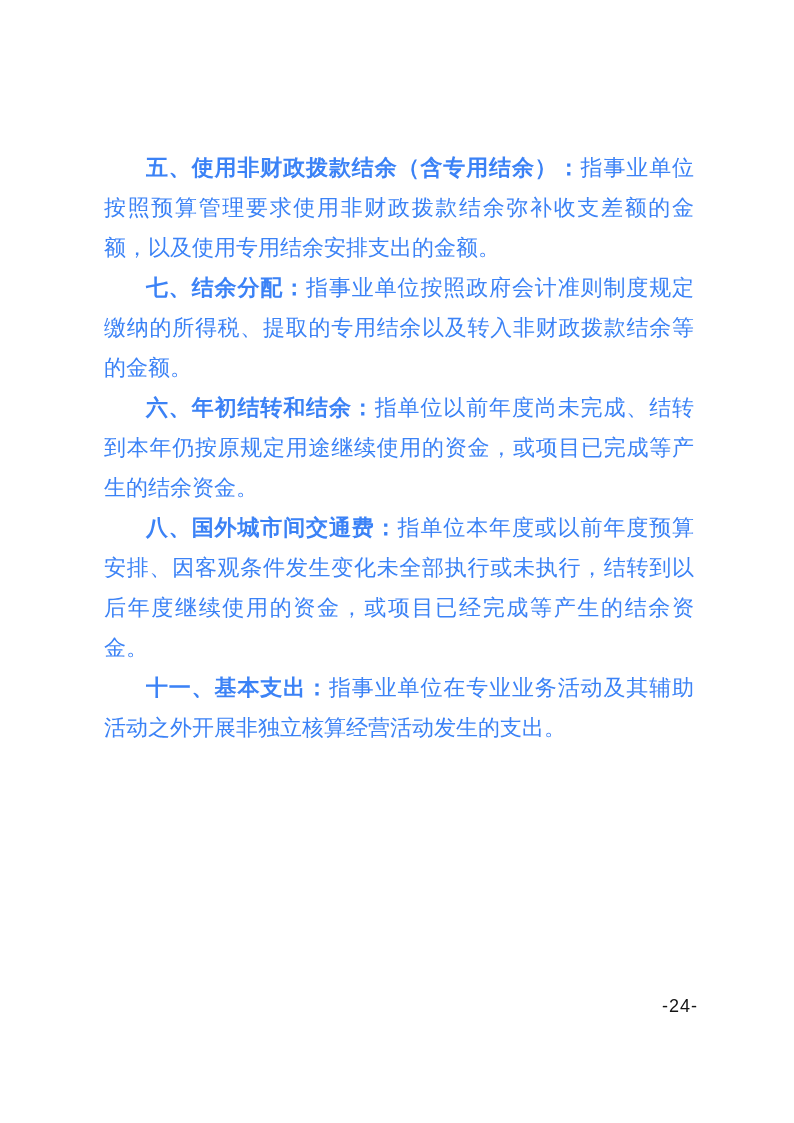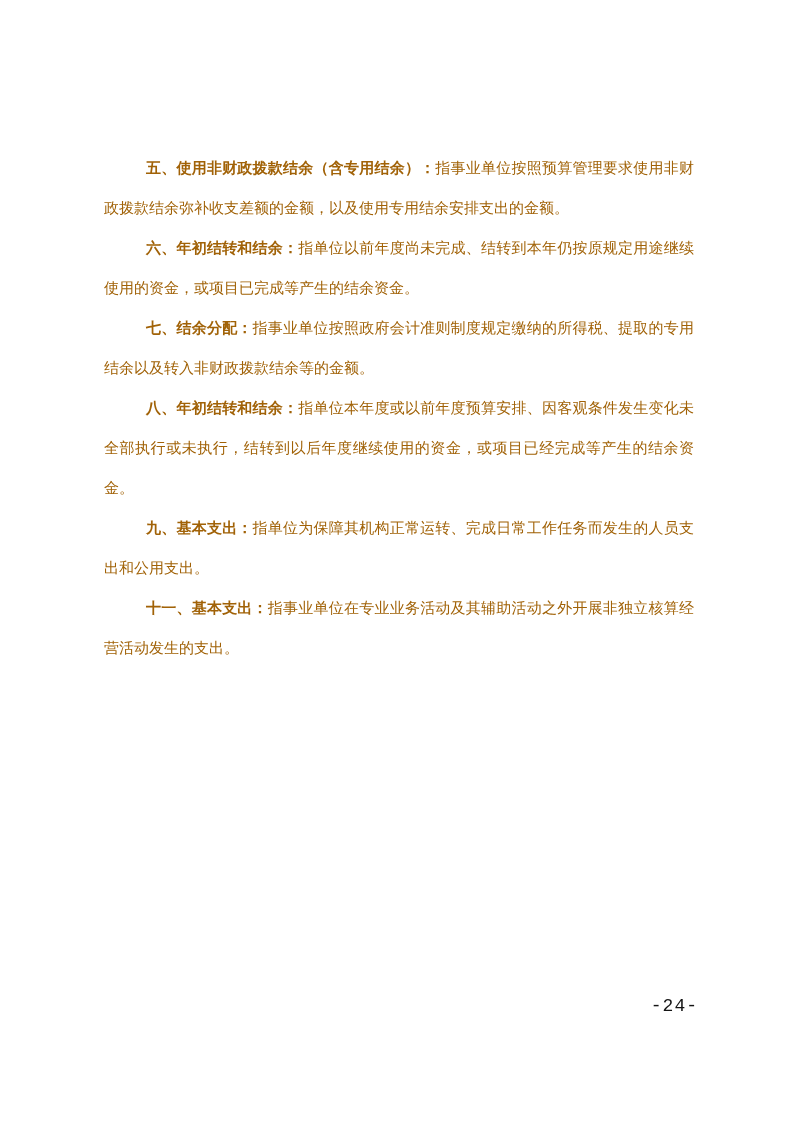--- a/index.html
+++ b/index.html
@@ -15,25 +15,25 @@
     margin: 0 auto;
     background: #ffffff;
     overflow: hidden;
     color: #141414;
   }
   .content {
     position: absolute;
     left: 104px;
     top: 148px;
     width: 590px;
-    font-size: 15px;
+    font-size: 22px;
     line-height: 40px;
     text-align: justify;
     text-align-last: left;
-    color: #a16207;
+    color: #3b82f6;
   }
   .para {
     margin: 0;
     padding: 0;
     text-indent: 42px;
     word-break: break-all;
   }
   .para-heading {
     font-family: "Liberation Sans", sans-serif;
     font-weight: 700;
@@ -42,30 +42,29 @@
     font-family: "Liberation Serif", serif;
     font-weight: 400;
   }
   .page-number {
     position: absolute;
     top: 995px;
     right: 96px;
     font-size: 18px;
     line-height: 22px;
     letter-spacing: 1px;
-    font-family: Liberation Mono, monospace;
+    font-family: Liberation Sans, sans-serif;
     color: #141414;
   }
 </style>
 </head>
 <body>
 
 <div class="sheet">
   <main class="content">
     <p class="para"><span class="para-heading">五、使用非财政拨款结余（含专用结余）：</span><span class="para-body">指事业单位按照预算管理要求使用非财政拨款结余弥补收支差额的金额，以及使用专用结余安排支出的金额。</span></p>
+    <p class="para"><span class="para-heading">七、结余分配：</span><span class="para-body">指事业单位按照政府会计准则制度规定缴纳的所得税、提取的专用结余以及转入非财政拨款结余等的金额。</span></p>
     <p class="para"><span class="para-heading">六、年初结转和结余：</span><span class="para-body">指单位以前年度尚未完成、结转到本年仍按原规定用途继续使用的资金，或项目已完成等产生的结余资金。</span></p>
-    <p class="para"><span class="para-heading">七、结余分配：</span><span class="para-body">指事业单位按照政府会计准则制度规定缴纳的所得税、提取的专用结余以及转入非财政拨款结余等的金额。</span></p>
-    <p class="para"><span class="para-heading">八、年初结转和结余：</span><span class="para-body">指单位本年度或以前年度预算安排、因客观条件发生变化未全部执行或未执行，结转到以后年度继续使用的资金，或项目已经完成等产生的结余资金。</span></p>
-    <p class="para"><span class="para-heading">九、基本支出：</span><span class="para-body">指单位为保障其机构正常运转、完成日常工作任务而发生的人员支出和公用支出。</span></p>
+    <p class="para"><span class="para-heading">八、国外城市间交通费：</span><span class="para-body">指单位本年度或以前年度预算安排、因客观条件发生变化未全部执行或未执行，结转到以后年度继续使用的资金，或项目已经完成等产生的结余资金。</span></p>
     <p class="para"><span class="para-heading">十一、基本支出：</span><span class="para-body">指事业单位在专业业务活动及其辅助活动之外开展非独立核算经营活动发生的支出。</span></p>
   </main>
   <div class="page-number">-24-</div>
 </div>
 
 </body></html>

